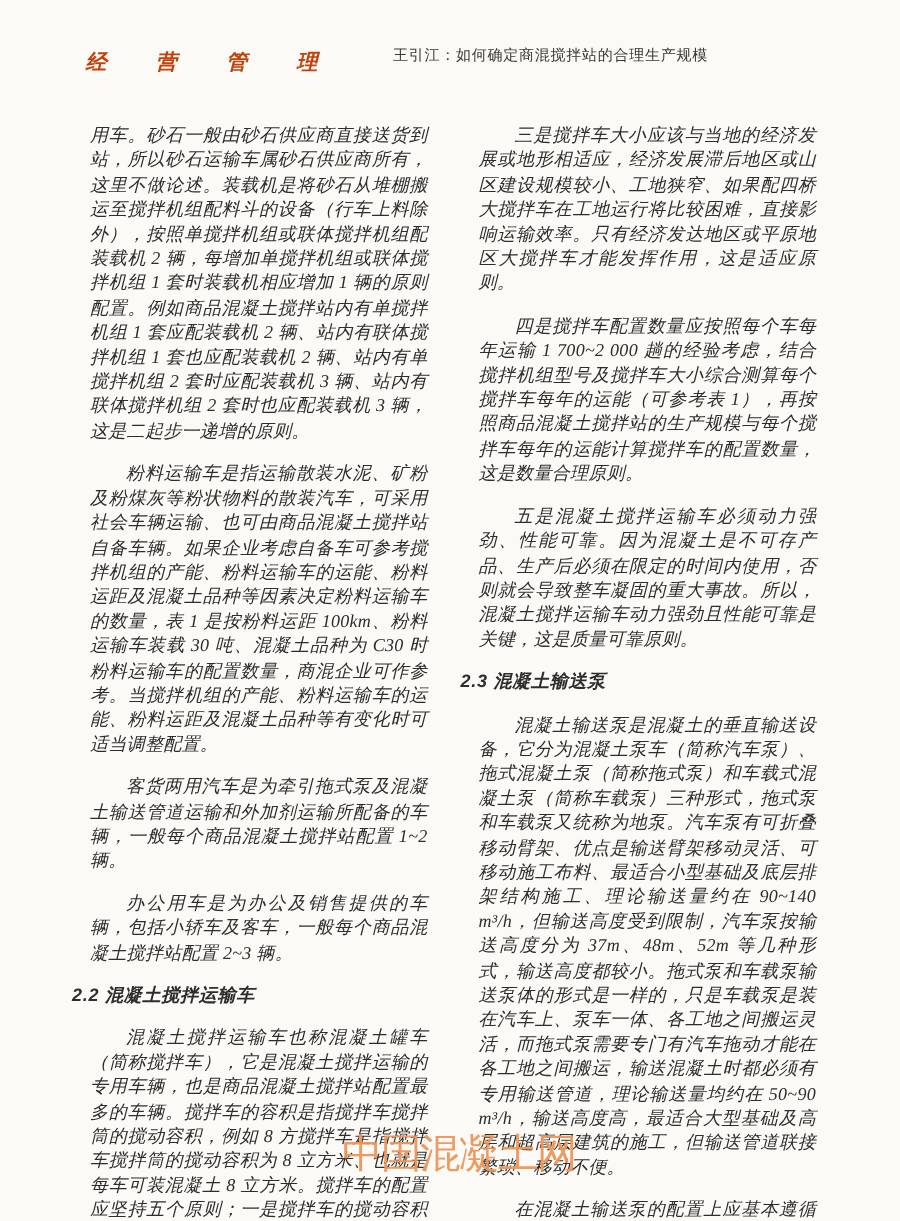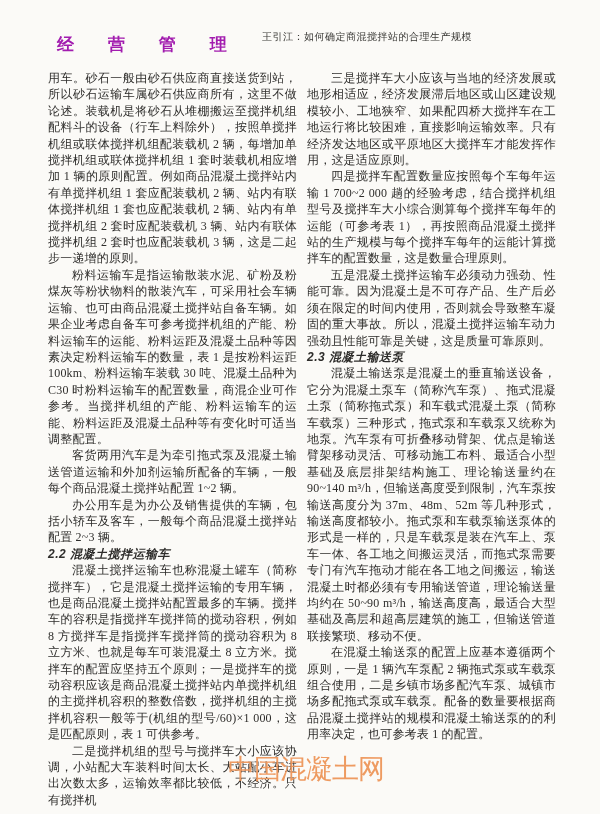--- a/index.html
+++ b/index.html
@@ -11,25 +11,26 @@
   .page {
     position: relative;
     width: 600px; height: 814px;
     background: #fbfaf7;
     overflow: hidden;
     color: #2e2d2b;
   }
   .section-label {
     position: absolute;
     left: 57px; top: 33px;
-    font-size: 17px;
+    font-size: 14px;
     font-weight: bold;
+    font-style: italic;
     letter-spacing: 14px;
     white-space: nowrap;
-    color: #a21caf;
+    color: #c2410c;
     font-family: "DejaVu Serif", "Liberation Serif", serif;
   }
   .running-title {
     position: absolute;
     left: 262px; top: 30px;
     font-size: 10px;
     letter-spacing: 0.5px;
     white-space: nowrap;
     color: #393835;
     font-family: Liberation Mono, monospace;
@@ -39,21 +40,21 @@
     top: 70px;
     width: 249px;
     font-size: 12px;
     line-height: 16.4px;
     text-align: justify;
     text-justify: inter-ideograph;
     letter-spacing: 0.2px;
   }
   .col-left  { left: 48px; }
   .col-right { left: 307px; }
-  .para { margin: 0; text-indent: 0; }
+  .para { margin: 12px; text-indent: 0; font-style: italic; }
   .para.indent { text-indent: 2em; }
   .sec-heading {
     margin: 0;
     font-weight: bold;
     font-family: "Liberation Sans", "DejaVu Sans", sans-serif;
     letter-spacing: 0.5px;
     font-style: italic;
   }
   .watermark {
     position: absolute;

